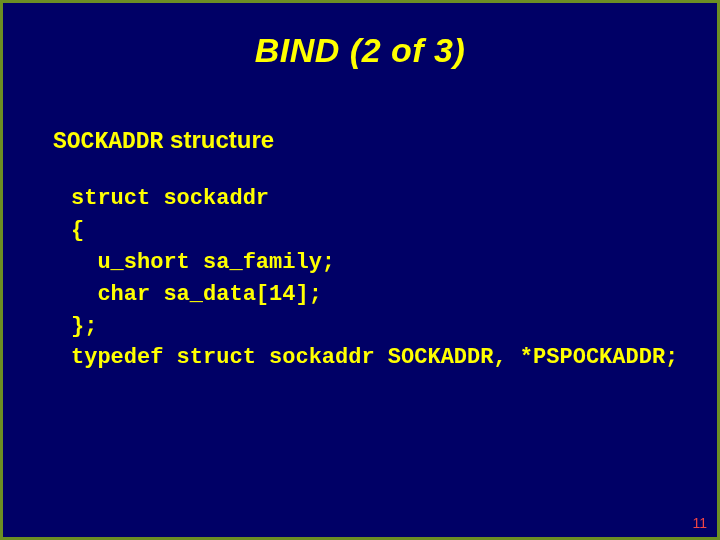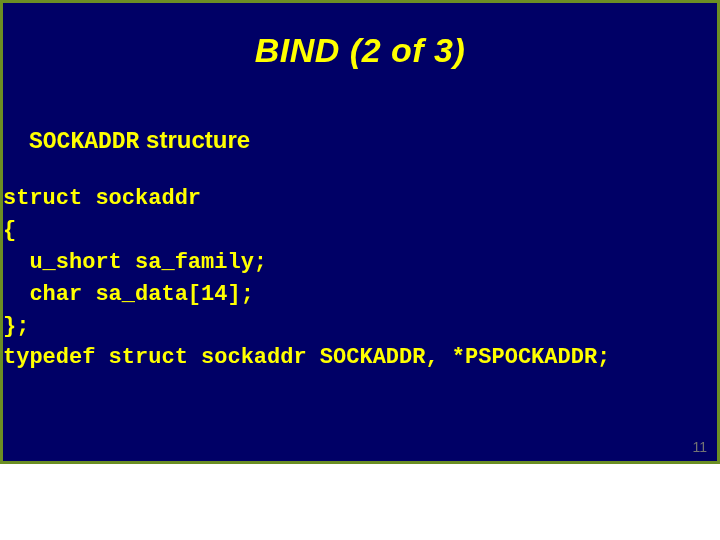--- a/index.html
+++ b/index.html
@@ -5,71 +5,72 @@
   html, body {
     margin: 0;
     padding: 0;
     width: 720px;
     height: 540px;
     overflow: hidden;
   }
   .slide {
     box-sizing: border-box;
     width: 720px;
-    height: 464px;
+    height: 540px;
     background: #000066;
     border: 3px solid #6b8e23;
     position: relative;
     font-family: Arial, Helvetica, sans-serif;
   }
   .title {
     text-align: center;
     color: #ffff00;
     font-weight: bold;
     font-style: italic;
     font-size: 34px;
     margin-top: 28px;
     letter-spacing: 0.5px;
   }
   .subtitle {
     color: #ffff00;
     font-weight: bold;
     font-size: 24px;
-    margin-left: 26px;
+    margin-left: 50px;
     margin-top: 56px;
   }
   .subtitle .kw {
     font-family: "Courier New", Courier, monospace;
     font-weight: bold;
     font-size: 23px;
   }
   .code {
     color: #ffff00;
     font-family: "Courier New", Courier, monospace;
     font-weight: bold;
     font-size: 22px;
     line-height: 1.45;
     white-space: pre;
+    margin-left: 68px;
     margin-top: 28px;
   }
   .footer {
     position: absolute;
     left: 30px;
     bottom: 30px;
     color: #ffff00;
     font-weight: bold;
     font-style: italic;
     font-size: 14px;
     font-family: "Times New Roman", Times, serif;
   }
   .pagenum {
     position: absolute;
     right: 10px;
     bottom: 6px;
-    color: #737373;
+    color: #ef4444;
     font-size: 14px;
     font-family: Arial, Helvetica, sans-serif;
   }
 </style>
 </head>
 <body>
 
 <div class="slide">
   <div class="title">BIND (2 of 3)</div>
   <div class="subtitle">

